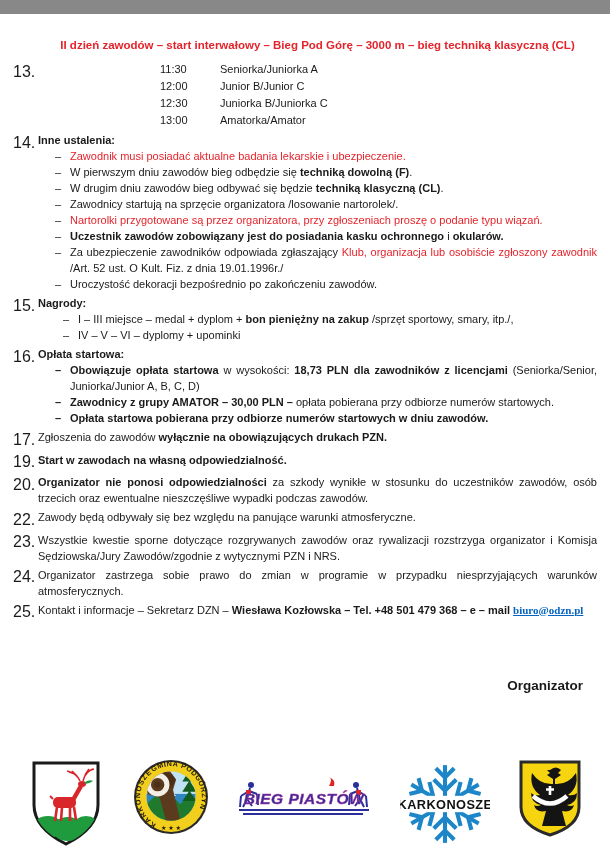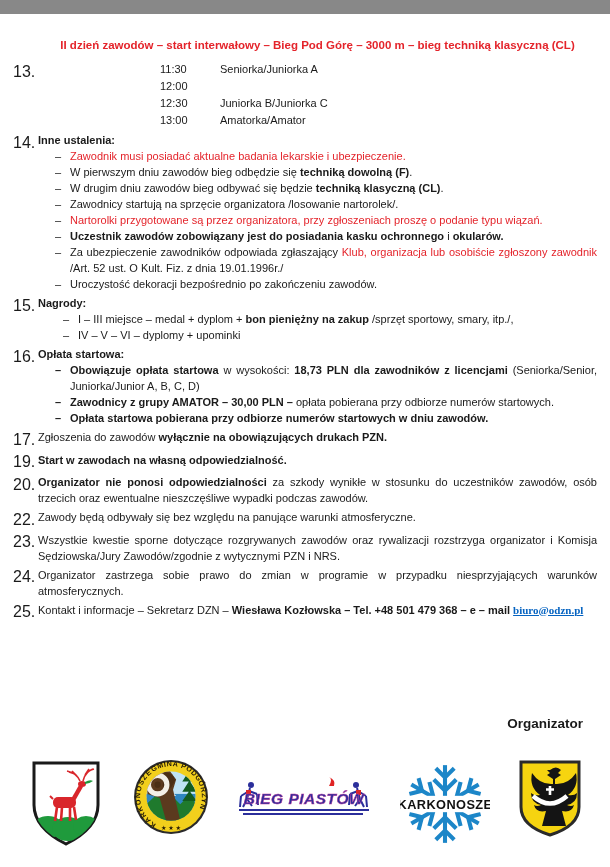--- a/index.html
+++ b/index.html
@@ -23,21 +23,21 @@
   .sc2{flex:none;width:60px;}
   .sc3{flex:1;}
   .bullet{display:flex;}
   .bullet.ind{margin-left:8px;}
   .dash{flex:none;width:15px;margin-left:17px;}
   .btxt{flex:1;}
   .just{text-align:justify;}
   .p{}
   a.link{color:#0563c1;font-weight:bold;text-decoration:underline;cursor:pointer;font-family:Liberation Serif, serif;}
   .organizer{
-    position:absolute;top:702px;right:27px;font-size:13.5px;font-weight:bold;
+    position:absolute;top:664px;right:27px;font-size:13.5px;font-weight:bold;
   }
   .logos{
     position:absolute;top:745px;left:28px;right:28px;height:100px;
     display:flex;align-items:flex-start;justify-content:space-between;
   }
   .logo{flex:none;}
 </style>
 </head>
 <body>
 
@@ -50,20 +50,21 @@
         <span class="num">13.</span>
         <div class="content">
           <div class="sched">
             <span class="sc1"></span>
             <span class="sc2">11:30</span>
             <span class="sc3">Seniorka/Juniorka A</span>
           </div>
           <div class="sched">
             <span class="sc1"></span>
             <span class="sc2">12:00</span>
+            <span class="sc3">Junior B/Junior C</span>
           </div>
           <div class="sched">
             <span class="sc1"></span>
             <span class="sc2">12:30</span>
             <span class="sc3">Juniorka B/Juniorka C</span>
           </div>
           <div class="sched">
             <span class="sc1"></span>
             <span class="sc2">13:00</span>
             <span class="sc3">Amatorka/Amator</span>

